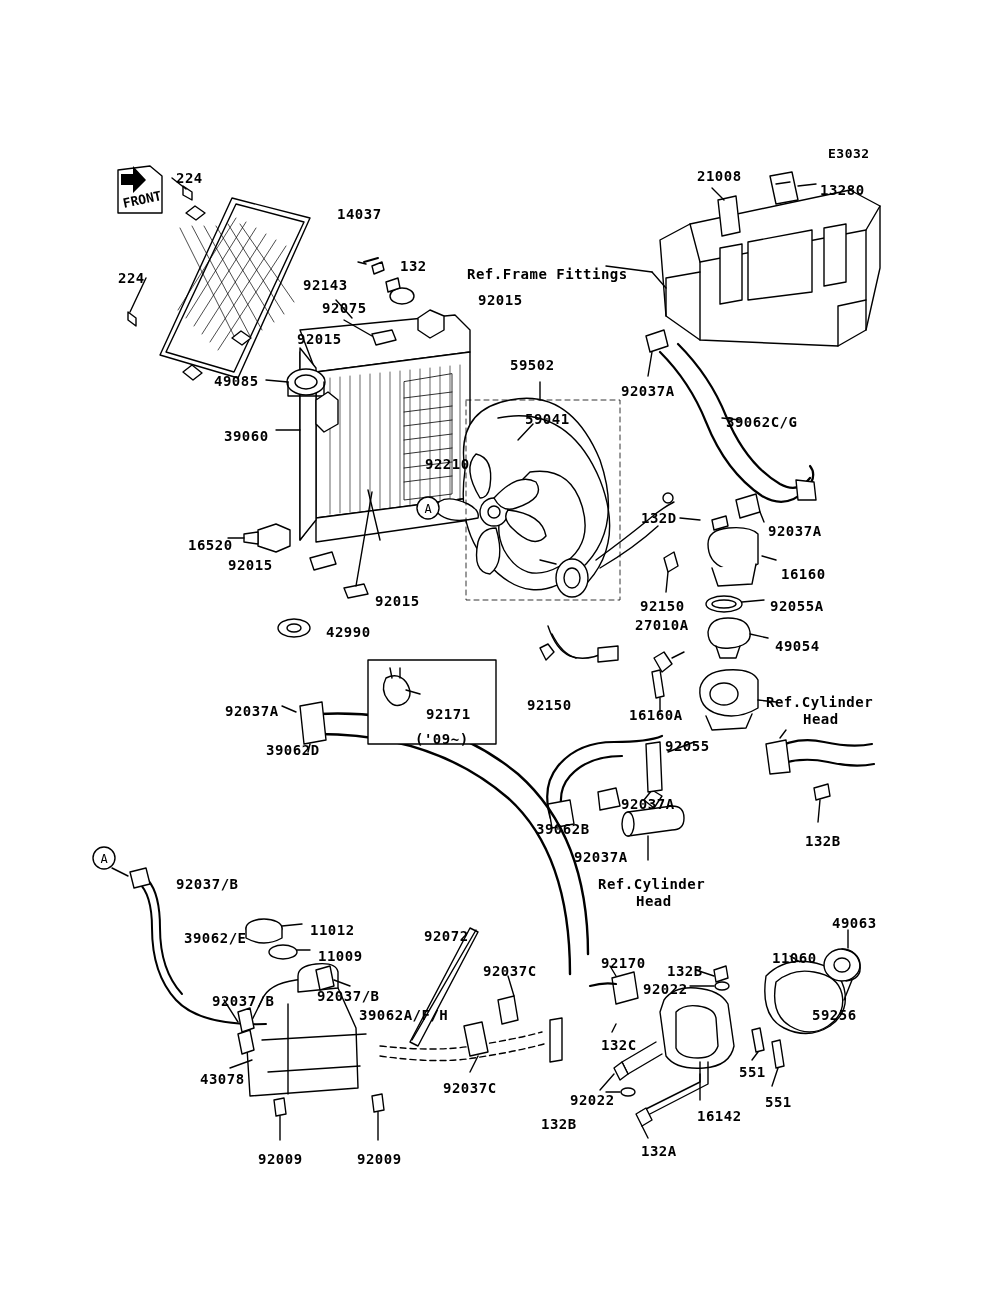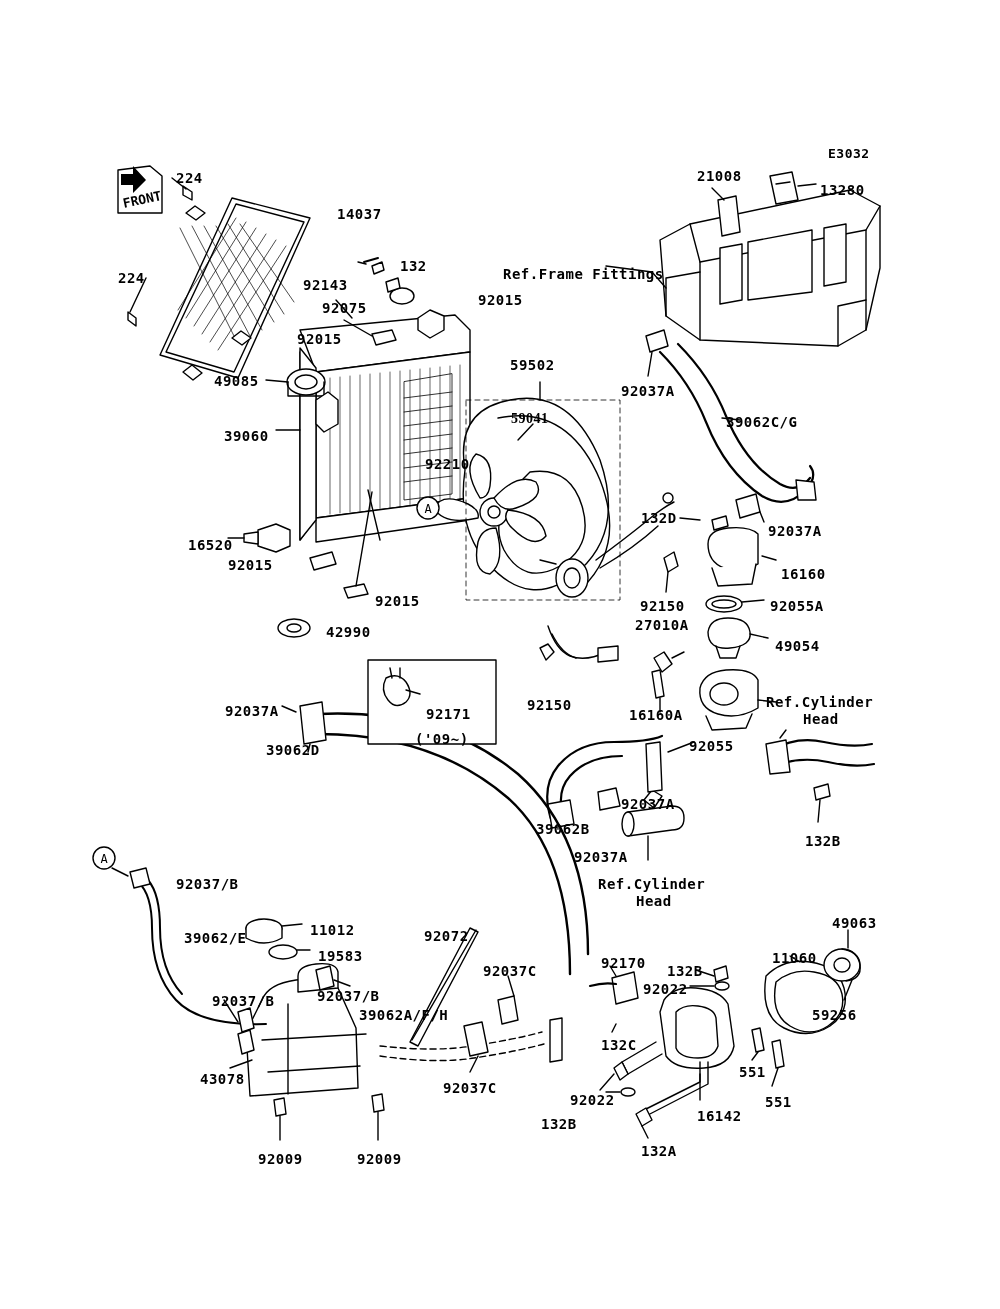--- a/index.html
+++ b/index.html
@@ -334,63 +334,63 @@
   </svg>
 
   <div id="labels">
       <div class="lbl code" style="left: 828px; top: 146px;">E3032</div>
       <div class="lbl" style="left: 176px; top: 170px;">224</div>
       <div class="lbl" style="left: 697px; top: 168px;">21008</div>
       <div class="lbl" style="left: 820px; top: 182px;">13280</div>
       <div class="lbl" style="left: 337px; top: 206px;">14037</div>
       <div class="lbl" style="left: 400px; top: 258px;">132</div>
       <div class="lbl" style="left: 118px; top: 270px;">224</div>
-      <div class="lbl" style="left: 467px; top: 266px; margin-left: 36px;">Ref.Frame Fittings</div>
+      <div class="lbl" style="left: 467px; top: 266px;">Ref.Frame Fittings</div>
       <div class="lbl" style="left: 303px; top: 277px;">92143</div>
       <div class="lbl" style="left: 316px; top: 300px; margin-left: 6px;">92075</div>
       <div class="lbl" style="left: 478px; top: 292px;">92015</div>
       <div class="lbl" style="left: 297px; top: 331px;">92015</div>
       <div class="lbl" style="left: 214px; top: 373px;">49085</div>
       <div class="lbl" style="left: 510px; top: 357px;">59502</div>
       <div class="lbl" style="left: 621px; top: 383px;">92037A</div>
       <div class="lbl" style="left: 726px; top: 414px; text-align: center;">39062C/G</div>
       <div class="lbl" style="left: 224px; top: 428px;">39060</div>
-      <div class="lbl" style="left: 511px; top: 411px; font-family: Liberation Serif, serif;">59041</div>
+      <div class="lbl" style="left: 525px; top: 411px;">59041</div>
       <div class="lbl" style="left: 425px; top: 456px;">92210</div>
       <div class="lbl" style="left: 641px; top: 510px;">132D</div>
       <div class="lbl" style="left: 768px; top: 523px;">92037A</div>
       <div class="lbl" style="left: 188px; top: 537px;">16520</div>
       <div class="lbl" style="left: 781px; top: 566px;">16160</div>
       <div class="lbl" style="left: 228px; top: 557px;">92015</div>
       <div class="lbl" style="left: 770px; top: 598px;">92055A</div>
       <div class="lbl" style="left: 640px; top: 598px;">92150</div>
       <div class="lbl" style="left: 635px; top: 617px;">27010A</div>
       <div class="lbl" style="left: 375px; top: 593px;">92015</div>
       <div class="lbl" style="left: 775px; top: 638px;">49054</div>
       <div class="lbl" style="left: 326px; top: 624px;">42990</div>
       <div class="lbl" style="left: 426px; top: 706px;">92171</div>
       <div class="lbl" style="left: 415px; top: 731px;">('09~)</div>
       <div class="lbl" style="left: 527px; top: 697px;">92150</div>
       <div class="lbl" style="left: 629px; top: 707px;">16160A</div>
       <div class="lbl" style="left: 766px; top: 694px;">Ref.Cylinder</div>
       <div class="lbl" style="left: 803px; top: 711px;">Head</div>
       <div class="lbl" style="left: 225px; top: 703px;">92037A</div>
-      <div class="lbl" style="left: 689px; top: 738px;">92055</div>
+      <div class="lbl" style="left: 665px; top: 738px;">92055</div>
       <div class="lbl" style="left: 266px; top: 742px;">39062D</div>
       <div class="lbl" style="left: 621px; top: 796px;">92037A</div>
       <div class="lbl" style="left: 805px; top: 833px;">132B</div>
       <div class="lbl" style="left: 536px; top: 821px;">39062B</div>
       <div class="lbl" style="left: 574px; top: 849px;">92037A</div>
       <div class="lbl" style="left: 598px; top: 876px;">Ref.Cylinder</div>
       <div class="lbl" style="left: 636px; top: 893px;">Head</div>
       <div class="lbl" style="left: 176px; top: 876px;">92037/B</div>
       <div class="lbl" style="left: 310px; top: 922px;">11012</div>
       <div class="lbl" style="left: 424px; top: 928px;">92072</div>
       <div class="lbl" style="left: 832px; top: 915px;">49063</div>
-      <div class="lbl" style="left: 318px; top: 948px;">19583</div>
+      <div class="lbl" style="left: 318px; top: 948px;">11009</div>
       <div class="lbl" style="left: 184px; top: 930px;">39062/E</div>
       <div class="lbl" style="left: 772px; top: 950px;">11060</div>
       <div class="lbl" style="left: 601px; top: 955px;">92170</div>
       <div class="lbl" style="left: 667px; top: 963px;">132B</div>
       <div class="lbl" style="left: 317px; top: 988px;">92037/B</div>
       <div class="lbl" style="left: 483px; top: 963px;">92037C</div>
       <div class="lbl" style="left: 643px; top: 981px;">92022</div>
       <div class="lbl" style="left: 812px; top: 1007px;">59256</div>
       <div class="lbl" style="left: 212px; top: 993px;">92037/B</div>
       <div class="lbl" style="left: 359px; top: 1007px;">39062A/F/H</div>

